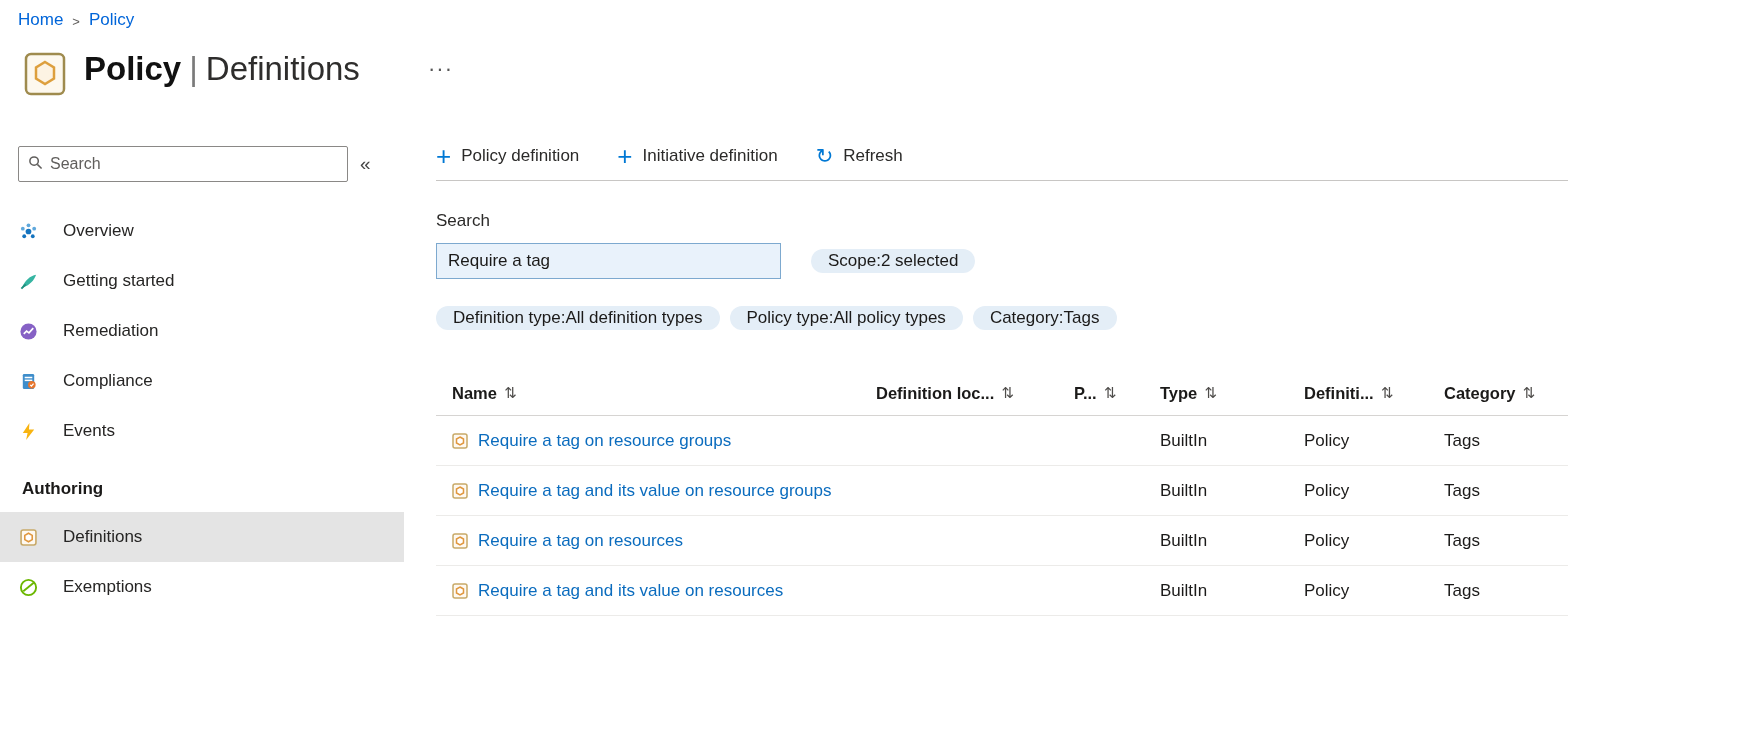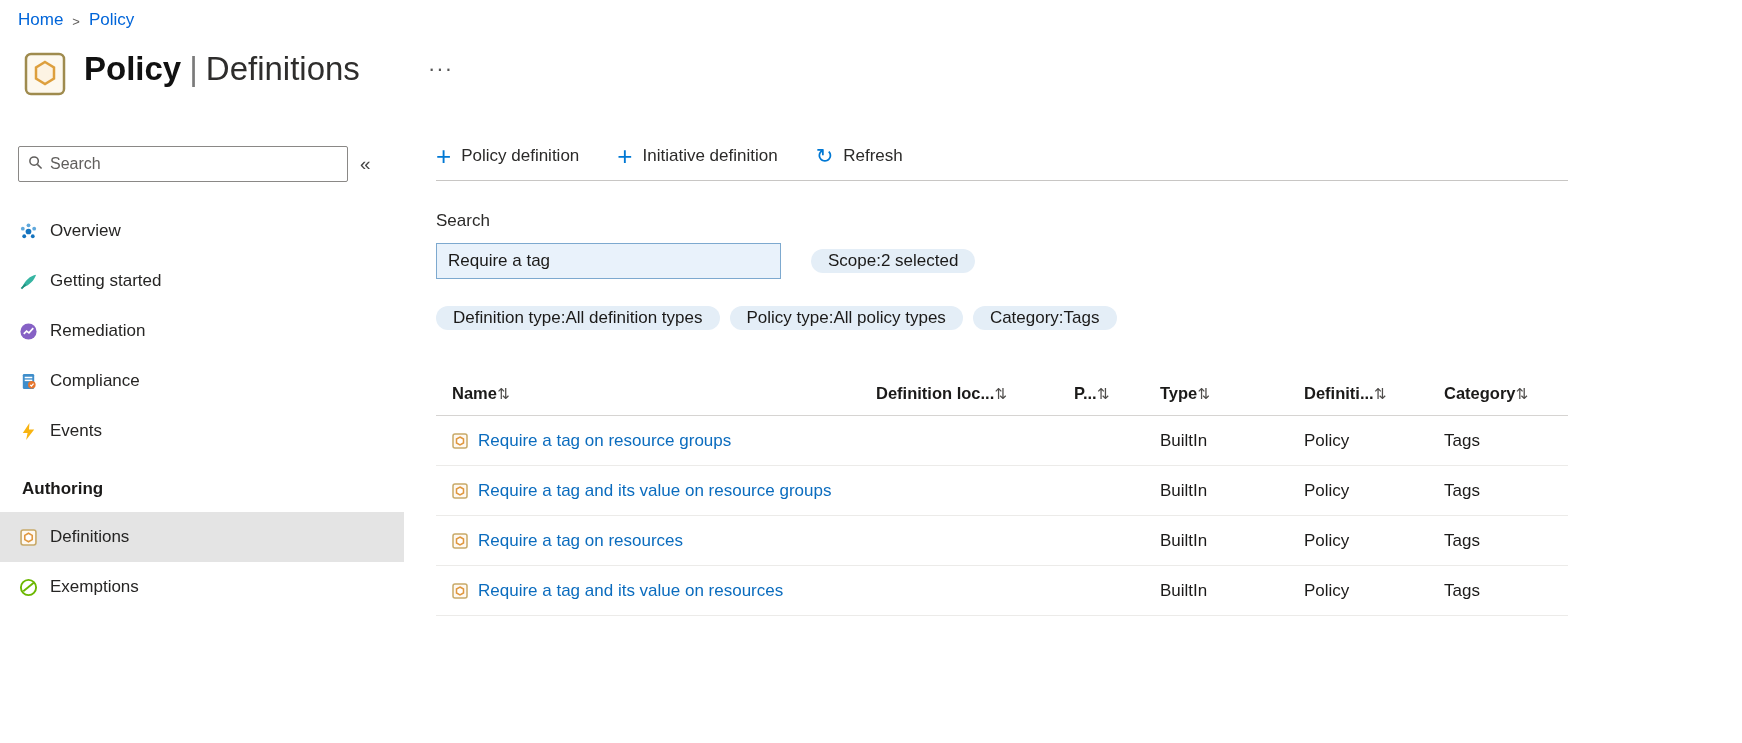--- a/index.html
+++ b/index.html
@@ -18,42 +18,42 @@
 .t-rest{font-weight:400;color:#2e2d2c}
 .more-dots{position:absolute;top:56px;left:428px;font-size:22px;color:#555;cursor:pointer;letter-spacing:1px}
 
 .sidebar{position:absolute;top:146px;left:0;width:404px;bottom:0}
 .side-search-row{display:flex;align-items:center;margin-left:18px}
 .side-search{width:330px;height:36px;border:1px solid #8a8886;border-radius:2px;display:flex;align-items:center;padding:0 9px;gap:7px;background:#fff}
 .side-search input{border:0;outline:0;flex:1;font-family:"Liberation Sans",sans-serif;font-size:16px;color:#323130;background:transparent}
 .side-search input::placeholder{color:#605e5c}
 .collapse-btn{margin-left:12px;font-size:19px;color:#444;cursor:pointer;background:none;border:none;font-family:"Liberation Sans","DejaVu Sans",sans-serif}
 .nav{margin-top:24px}
-.nav-item{height:50px;display:flex;align-items:center;gap:12px;padding-left:18px;font-size:17px;color:#262524;cursor:pointer}
+.nav-item{height:50px;display:flex;align-items:center;gap:25px;padding-left:18px;font-size:17px;color:#262524;cursor:pointer}
 .nav-item.selected{background:#e4e4e4}
 .nav-icon{width:20px;height:20px;flex:0 0 20px;display:flex;align-items:center;justify-content:center}
 .nav-section{height:46px;display:flex;align-items:center;padding-left:22px;font-size:17px;font-weight:700;color:#1b1a19;margin-top:10px}
 
 .main{position:absolute;left:436px;top:146px;width:1132px}
 .cmdbar{display:flex;align-items:center;gap:38px;padding-bottom:14px;border-bottom:1px solid #c8c6c4}
 .cmd{display:flex;align-items:center;gap:10px;font-size:17px;color:#2b2a29;cursor:pointer}
 .plus{color:#0078d4;font-size:26px;font-weight:300;line-height:20px}
 .refresh{color:#0078d4;font-size:21px;line-height:20px;font-family:"DejaVu Sans",sans-serif}
 .search-label{margin-top:30px;font-size:17px;color:#2b2a29}
 .filter-row1{margin-top:12px;display:flex;align-items:center;gap:30px}
 .main-search{width:345px;height:36px;background:#e9f2fb;border:1px solid #7da9cf;padding:0 11px;display:flex;align-items:center}
 .main-search input{border:0;outline:0;background:transparent;width:100%;font-family:"Liberation Sans",sans-serif;font-size:17px;color:#1b1a19}
 .pill{height:24px;border-radius:18px;background:#e4eef7;display:inline-flex;align-items:center;padding:0 17px;font-size:17px;color:#1b1a19;cursor:pointer;white-space:nowrap}
 .pill b{font-weight:400}
 .filter-row2{margin-top:27px;display:flex;gap:10px}
 
 .table{margin-top:42px}
 .tr{display:grid;grid-template-columns:440px 198px 86px 144px 140px auto;align-items:center}
 .thead{height:44px;border-bottom:1px solid #d6d4d2}
-.th{display:flex;align-items:center;font-size:16.5px;font-weight:700;color:#1b1a19;cursor:pointer}
+.th{display:flex;gap:7px;font-size:16.5px;font-weight:700;color:#1b1a19;cursor:pointer}
 .th:first-child{padding-left:16px}
 .sort{font-size:15px;color:#4f4d4b;font-weight:400;font-family:"DejaVu Sans",sans-serif}
 .row{height:50px;border-bottom:1px solid #ecebe9}
 .name-cell{display:flex;align-items:center;gap:10px;padding-left:16px;overflow:hidden}
 .row-icon{flex:0 0 16px;width:16px;height:16px}
 .row-link{color:#0b6cbe;font-size:17px;white-space:nowrap;overflow:hidden;max-width:372px;display:inline-block}
 .cell{font-size:17px;color:#1b1a19}
 </style>
 </head>
 <body>

